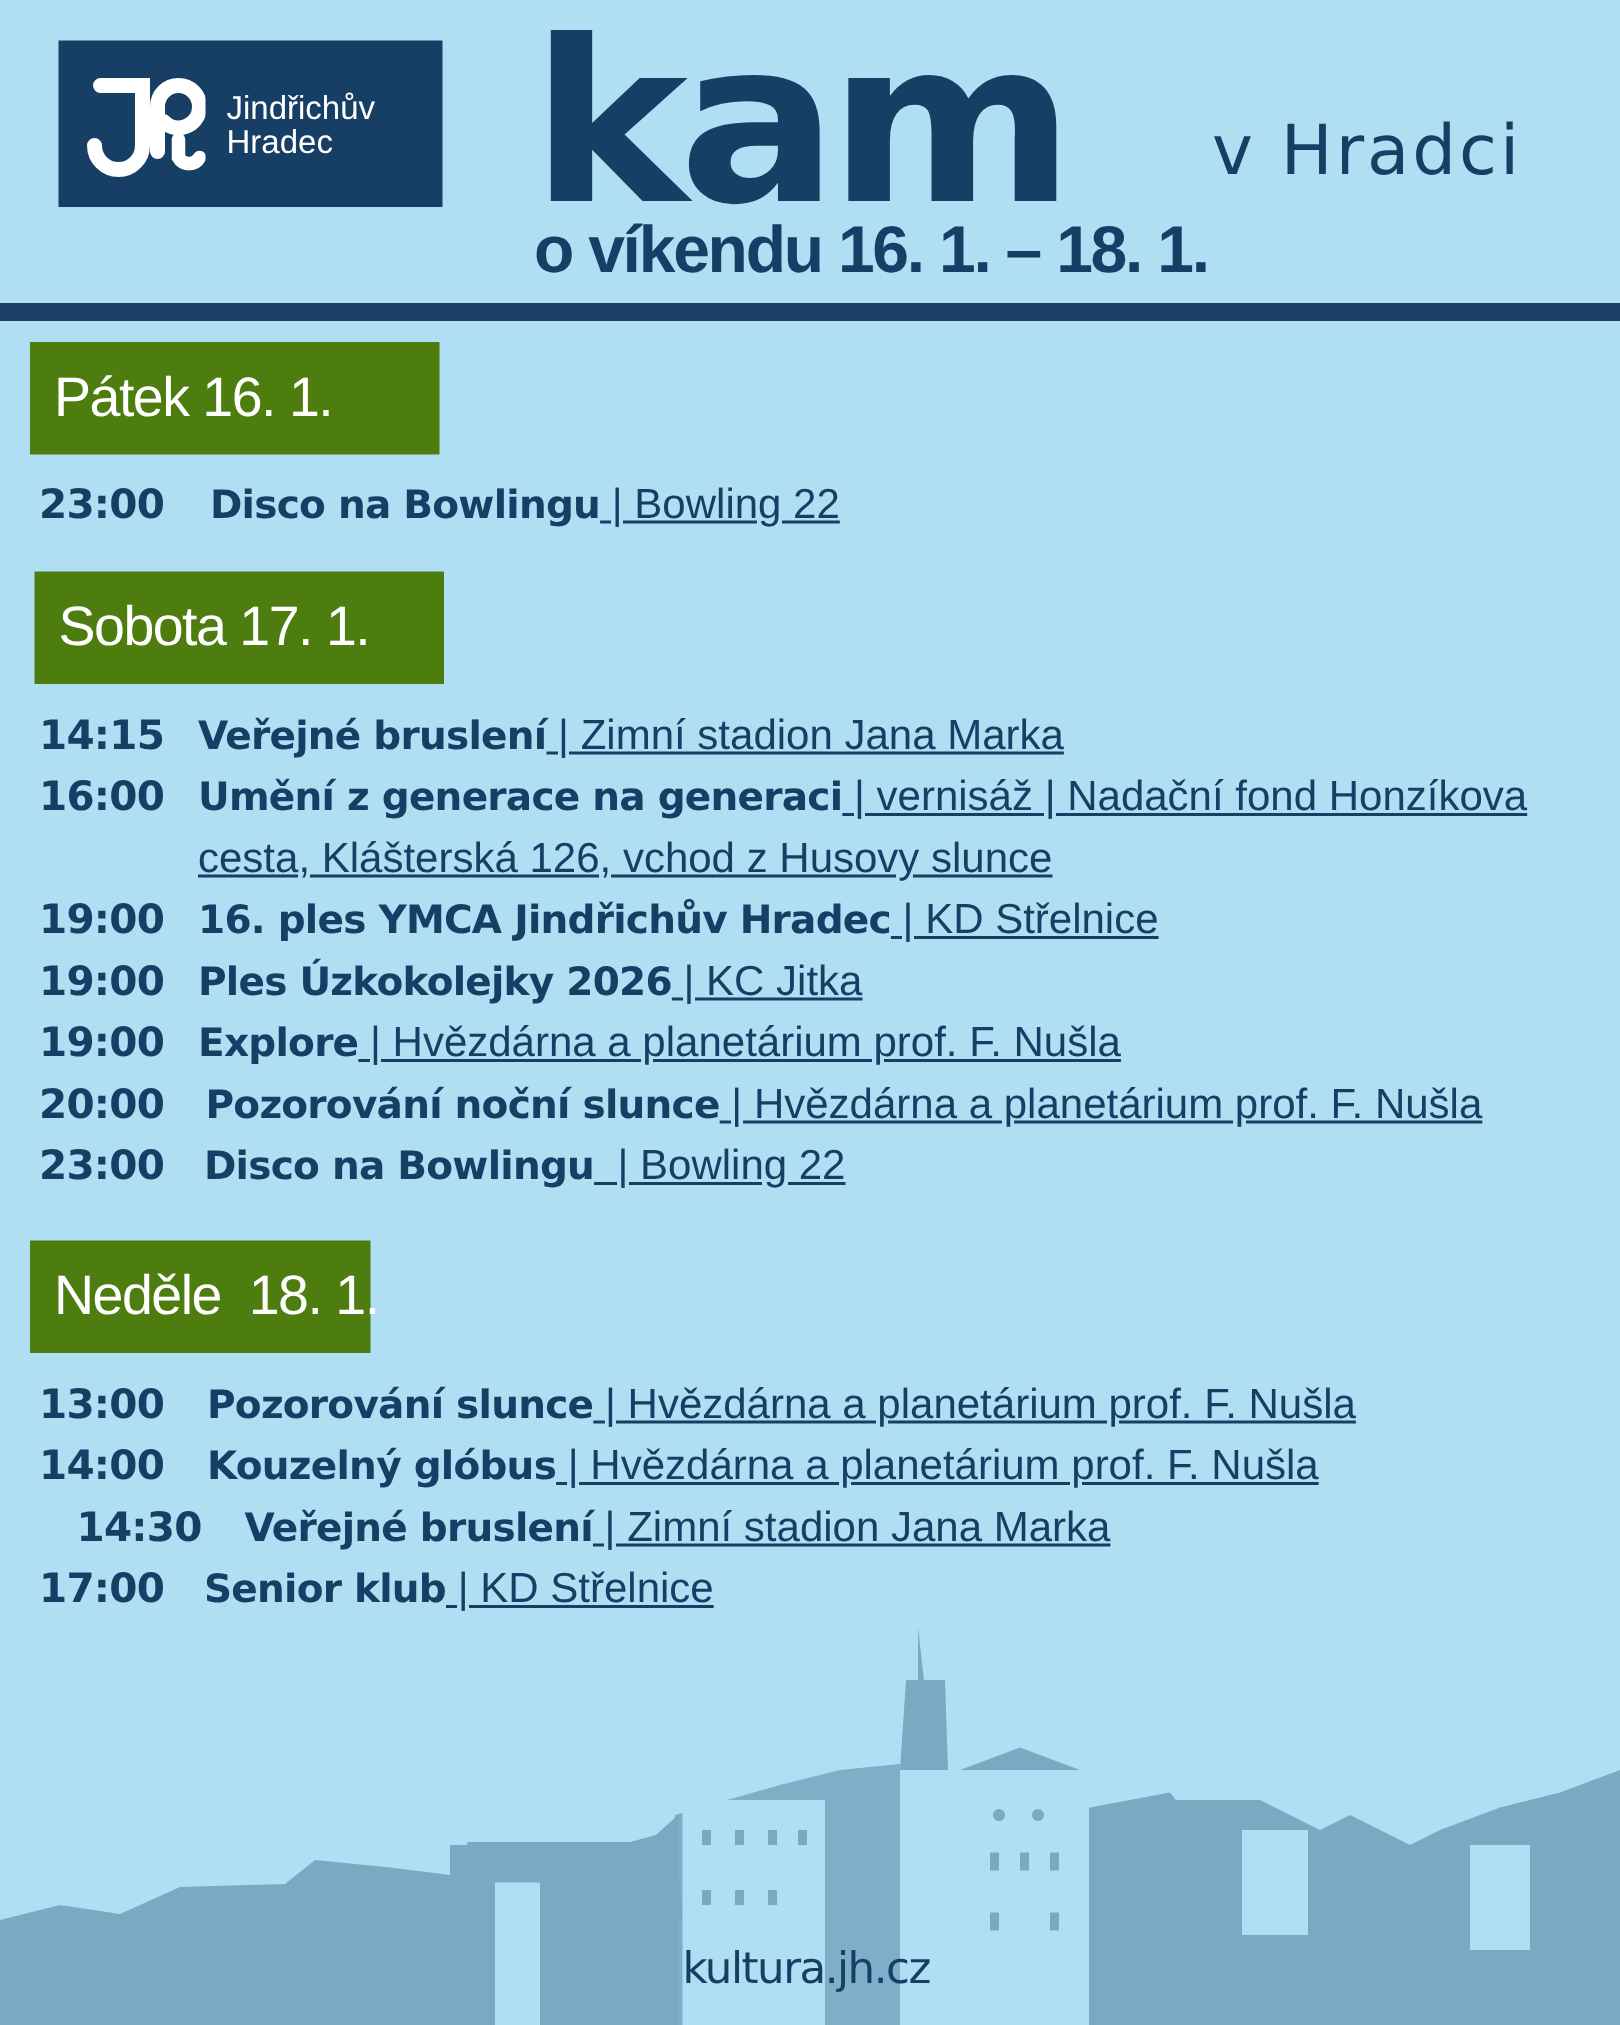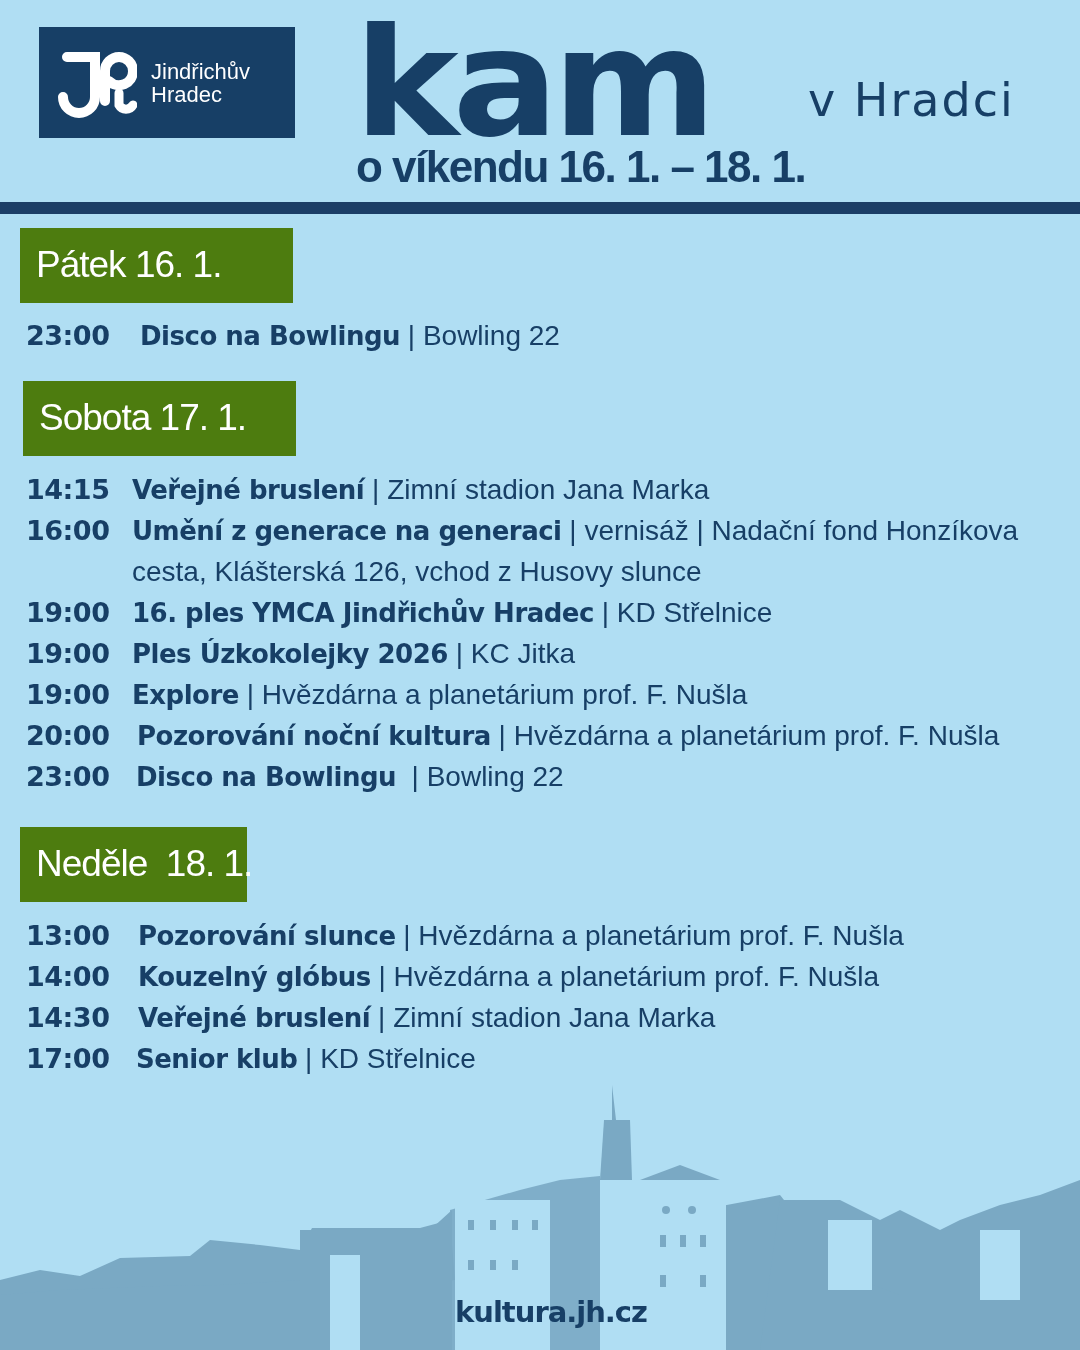--- a/index.html
+++ b/index.html
@@ -8,23 +8,23 @@
   .logo-mark{position:absolute;left:18px;top:16px;width:80px;height:78px;}
   .logo-text{position:absolute;left:112px;top:33px;color:#fff;font-size:22px;line-height:23px;font-weight:400;}
   .kam{position:absolute;left:354px;top:8px;font-size:150px;font-weight:900;letter-spacing:-6px;line-height:150px;color:#173f66;font-family:"DejaVu Sans",sans-serif;transform:scaleX(1.05);transform-origin:left top;}
   .sub{position:absolute;left:760px;top:73px;font-size:46px;font-weight:400;letter-spacing:2px;color:#173f66;font-family:"DejaVu Sans",sans-serif;margin-left:48px;}
   .weekend{position:absolute;left:356px;top:142px;font-size:44px;font-weight:700;color:#173f66;letter-spacing:-1.5px;font-family:"Liberation Sans",sans-serif;text-align:center;}
   .rule{position:absolute;left:0;top:202px;width:1080px;height:12px;background:#1c3e66;}
   .day{position:absolute;background:#4d7c0f;color:#fff;font-size:37px;letter-spacing:-1px;line-height:74px;padding-left:16px;box-sizing:border-box;height:75px;}
   .ev{position:absolute;left:26px;font-size:28px;line-height:40px;white-space:nowrap;color:#173f66;}
   .ev .t{font-weight:900;display:inline-block;font-family:"DejaVu Sans",sans-serif;font-size:27px;letter-spacing:-0.5px;}
   .ev .n{font-weight:900;font-family:"DejaVu Sans",sans-serif;font-size:26px;letter-spacing:-0.5px;}
-  .ev .p{font-weight:400;}
+  .ev .p{font-weight:400;text-decoration:underline;}
   .city{position:absolute;left:0;top:1080px;width:1080px;height:270px;}
-  .footer{position:absolute;left:455px;top:1295px;font-size:29px;font-weight:700;font-family:"DejaVu Sans",sans-serif;letter-spacing:-1px;color:#173f66;}
+  .footer{position:absolute;left:455px;top:1295px;font-size:29px;font-weight:400;font-family:"DejaVu Sans",sans-serif;letter-spacing:-1px;color:#173f66;}
 </style>
 </head>
 <body>
 
 <div class="logo-box">
   <svg class="logo-mark" viewBox="0 0 80 78">
     <path d="M10 14 H38 V54 A16 16 0 0 1 6 54" fill="none" stroke="#fff" stroke-width="10" stroke-linecap="round"></path>
     <path d="M48 58 V28 A14 14 0 0 1 76 28 A14 14 0 0 1 52 38" fill="none" stroke="#fff" stroke-width="10" stroke-linecap="round"></path>
     <path d="M62 50 V62 A8 8 0 0 0 76 62" fill="none" stroke="#fff" stroke-width="9" stroke-linecap="round"></path>
   </svg>
@@ -57,35 +57,35 @@
 <div class="ev" style="top:593px;">
   <span class="t" style="width:106px;">19:00</span><span class="n">16. ples YMCA Jindřichův Hradec</span><span class="p"> | KD Střelnice</span>
 </div>
 <div class="ev" style="top:634px;">
   <span class="t" style="width:106px;">19:00</span><span class="n">Ples Úzkokolejky 2026</span><span class="p"> | KC Jitka</span>
 </div>
 <div class="ev" style="top:675px;">
   <span class="t" style="width:106px;">19:00</span><span class="n">Explore</span><span class="p"> | Hvězdárna a planetárium prof. F. Nušla</span>
 </div>
 <div class="ev" style="top:716px;">
-  <span class="t" style="width:111px;">20:00</span><span class="n">Pozorování noční kultura</span><span class="p"> | Hvězdárna a planetárium prof. F. Nušla</span>
+  <span class="t" style="width:111px;">20:00</span><span class="n">Pozorování noční slunce</span><span class="p"> | Hvězdárna a planetárium prof. F. Nušla</span>
 </div>
 <div class="ev" style="top:757px;">
   <span class="t" style="width:110px;">23:00</span><span class="n">Disco na Bowlingu</span><span class="p" style="white-space:pre;">  | Bowling 22</span>
 </div>
 
 <div class="day" style="left:20px;top:827px;width:227px;"><span style="white-space:pre;">Neděle  18. 1.</span></div>
 <div class="ev" style="top:916px;">
   <span class="t" style="width:112px;">13:00</span><span class="n">Pozorování slunce</span><span class="p"> | Hvězdárna a planetárium prof. F. Nušla</span>
 </div>
 <div class="ev" style="top:957px;">
   <span class="t" style="width:112px;">14:00</span><span class="n">Kouzelný glóbus</span><span class="p"> | Hvězdárna a planetárium prof. F. Nušla</span>
 </div>
 <div class="ev" style="top:998px;">
-  <span class="t" style="width:112px;">14:30</span><span class="n">Veřejné bruslení</span><span class="p"> | Zimní stadion Jana Marka</span>
+  <span class="t" style="width:112px;margin-left:25px;">14:30</span><span class="n">Veřejné bruslení</span><span class="p"> | Zimní stadion Jana Marka</span>
 </div>
 <div class="ev" style="top:1039px;">
   <span class="t" style="width:110px;">17:00</span><span class="n">Senior klub</span><span class="p"> | KD Střelnice</span>
 </div>
 
 <svg class="city" viewBox="0 0 1080 270" preserveAspectRatio="none">
   <g fill="#7aa9c4">
     <path d="M0 200 L40 190 L80 196 L120 178 L190 176 L210 160 L260 165 L300 170 L312 148 L420 148 L450 140 L455 200 L0 270 Z"></path>
     <path d="M0 215 L60 210 L160 206 L220 205 L300 200 L330 185 L400 178 L450 175 L450 270 L0 270 Z"></path>
     <path d="M300 150 L430 150 L452 130 L452 270 L300 270 Z"></path>

